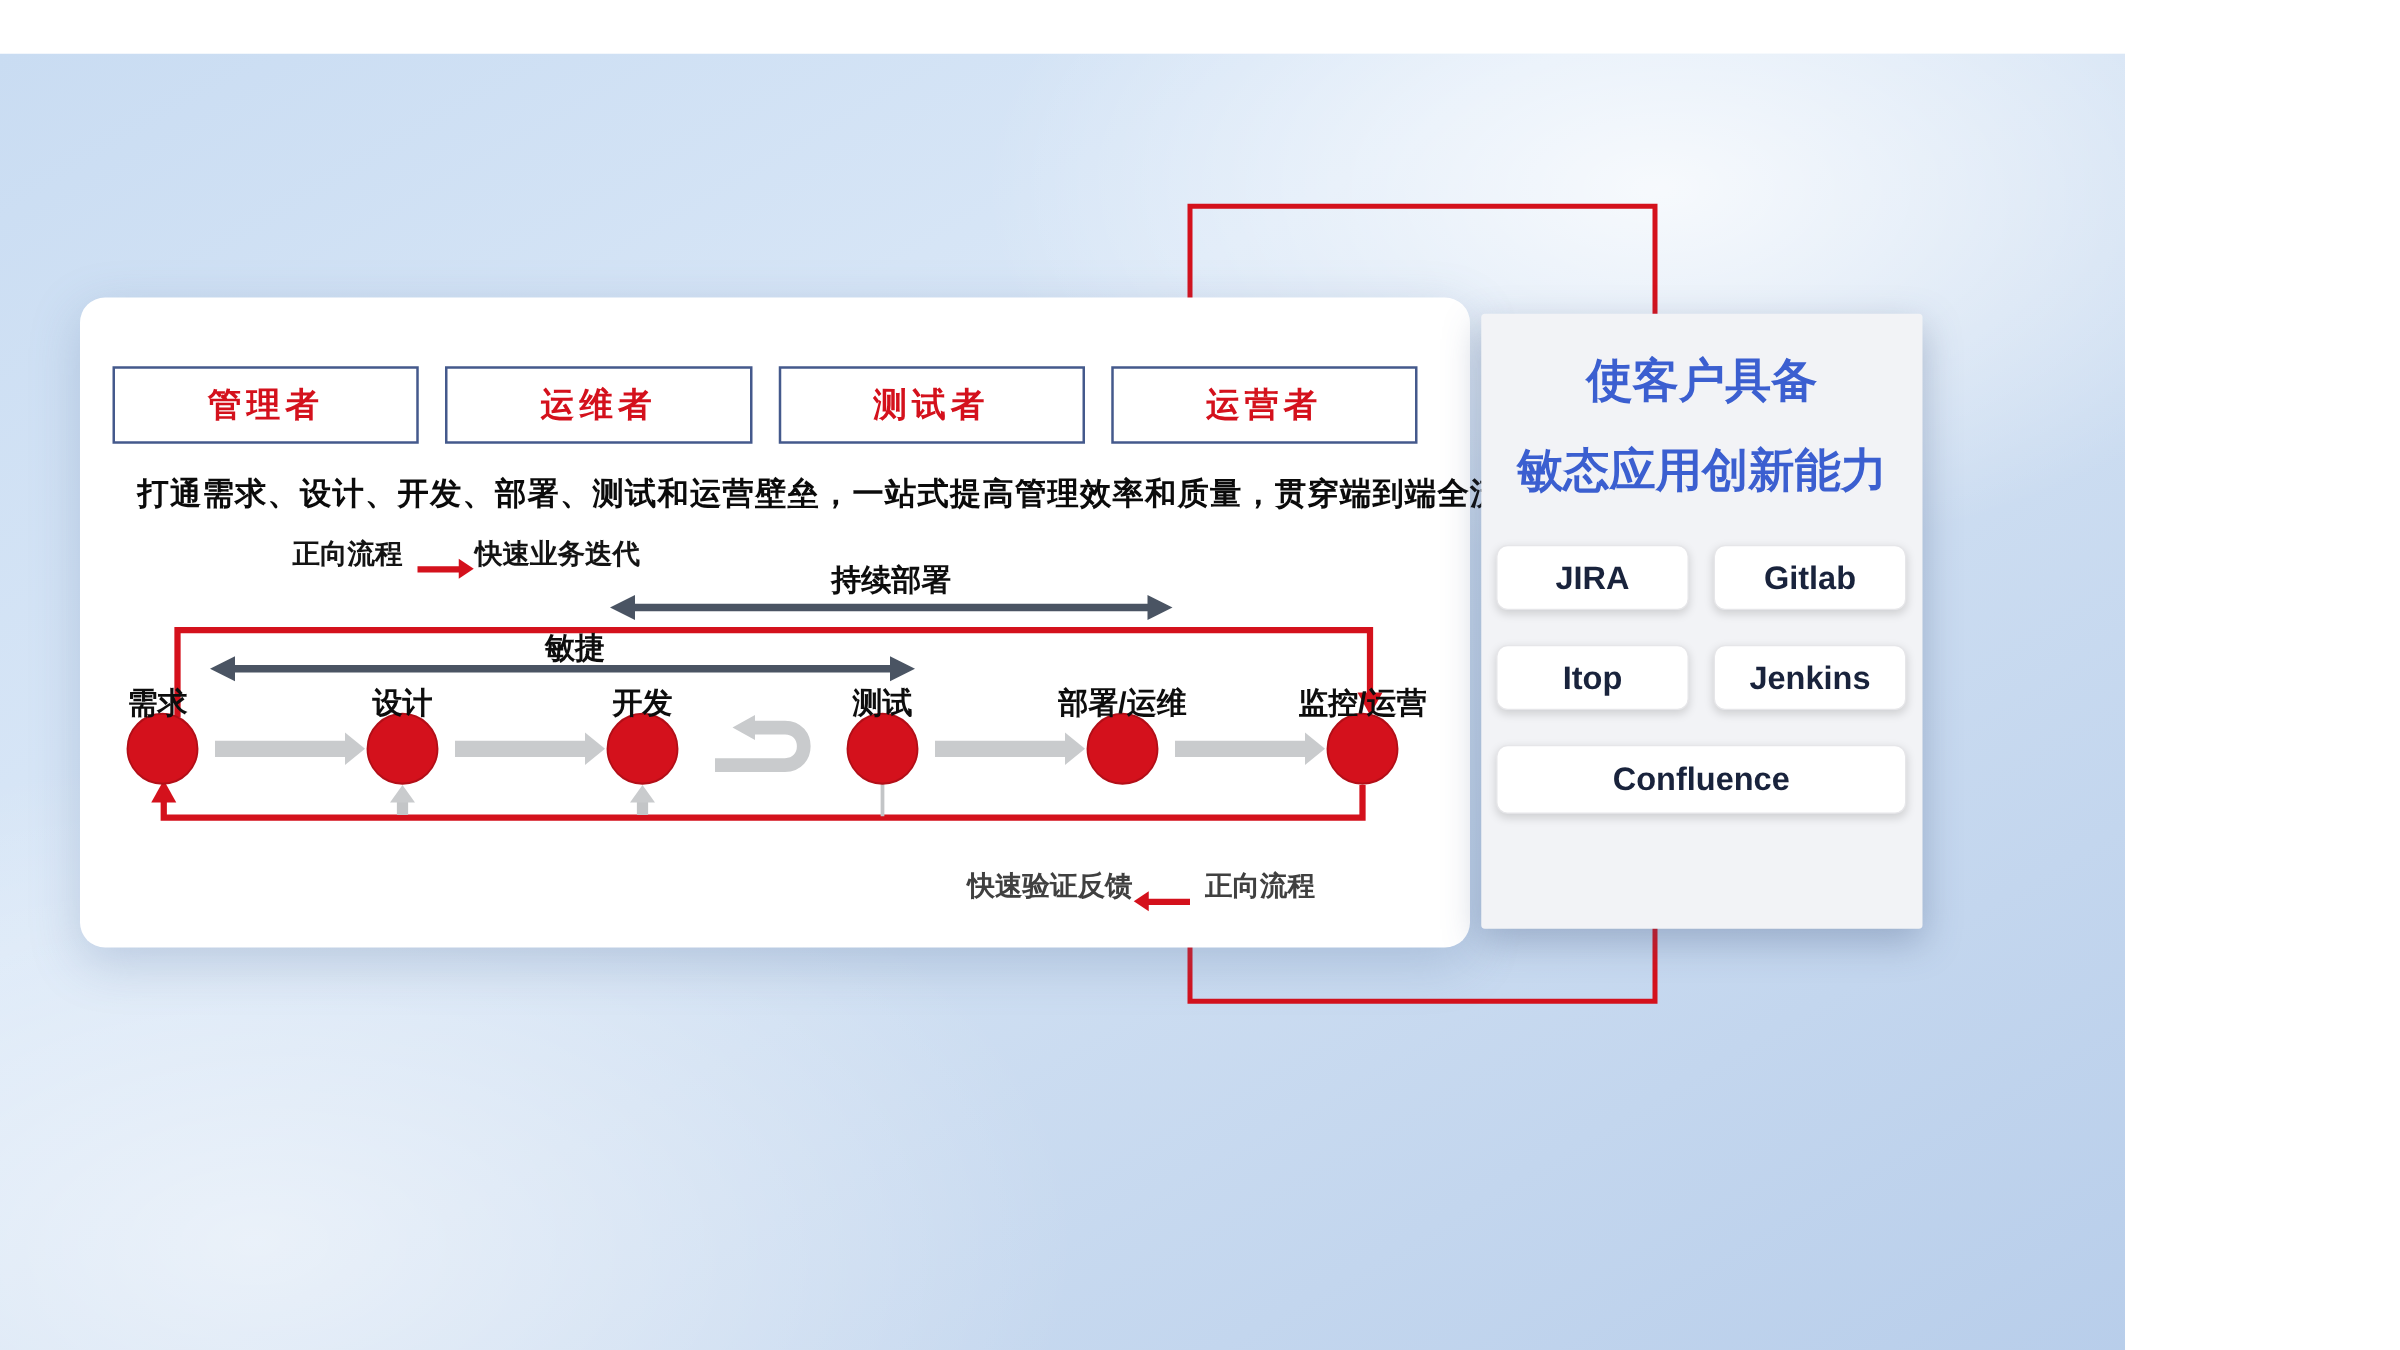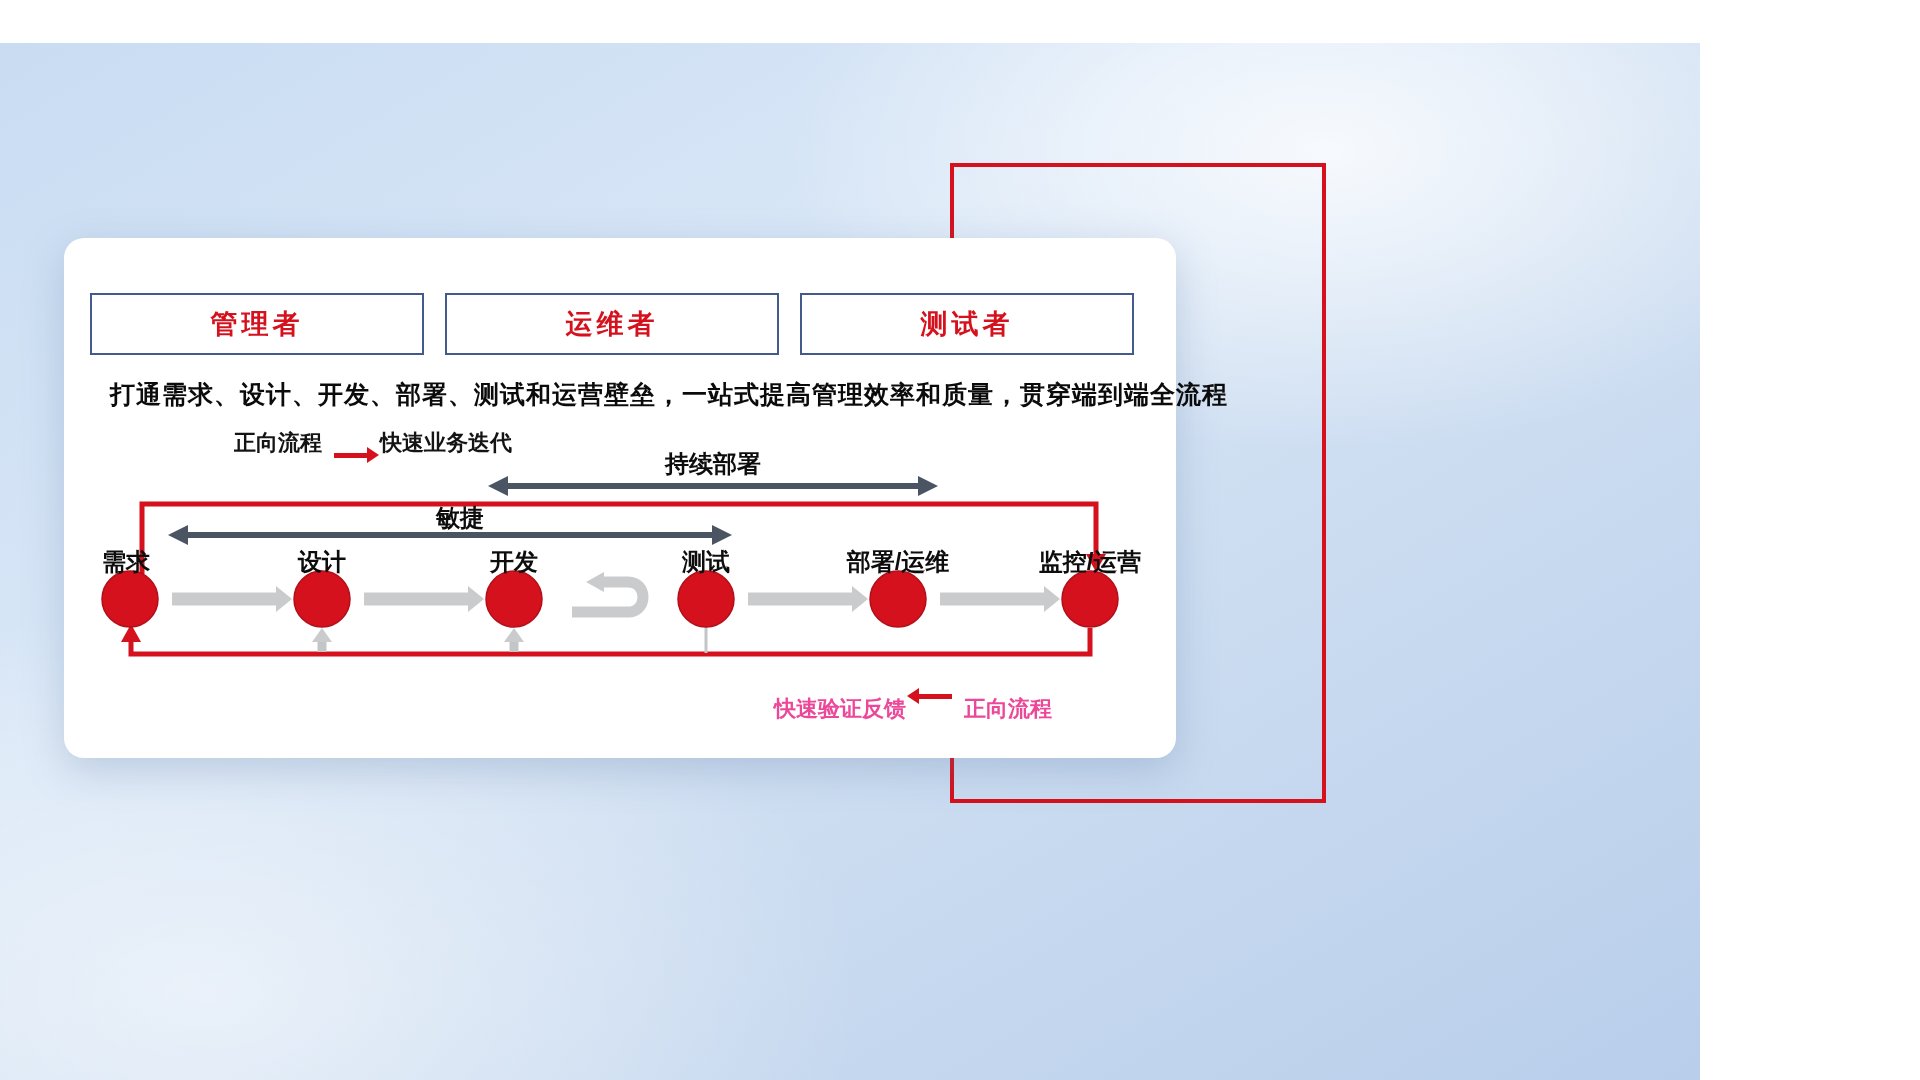--- a/index.html
+++ b/index.html
@@ -53,22 +53,22 @@
     content:'';position:absolute;right:-11px;top:-6px;
     border-left:12px solid var(--red);border-top:8px solid transparent;border-bottom:8px solid transparent;
   }
   .arrow-left{position:relative;display:inline-block;width:34px;height:5px;background:var(--red);}
   .arrow-left::before{
     content:'';position:absolute;left:-11px;top:-6px;
     border-right:12px solid var(--red);border-top:8px solid transparent;border-bottom:8px solid transparent;
   }
   .flow-svg{position:absolute;left:0;top:210px;}
   .legend-feedback{
-    position:absolute;left:710px;top:456px;display:flex;align-items:flex-start;gap:12px;
-    font-size:22px;font-weight:700;color:#ec4899;
+    position:absolute;left:710px;top:456px;display:flex;align-items:flex-end;gap:12px;
+    font-size:22px;font-weight:700;color:#404040;
   }
   
   .red-line{stroke:var(--red);stroke-width:5;fill:none;}
   .red-head{fill:var(--red);}
   .dark-line{stroke:#4a5463;stroke-width:6;}
   .dark-head{fill:#4a5463;}
   .gray-line{stroke:#c9cbcd;stroke-width:13;}
   .gray-thick{stroke:#c3c5c7;stroke-width:9;}
   .gray-thin{stroke:#c3c5c7;stroke-width:3;}
   .gray-head{fill:#c9cbcd;}
@@ -107,20 +107,23 @@
     <div class="roles">
       <div class="role-box">
           <span>管理者</span>
         </div>
       <div class="role-box">
           <span>运维者</span>
         </div>
       <div class="role-box">
           <span>测试者</span>
         </div>
+      <div class="role-box">
+          <span>运营者</span>
+        </div>
     </div>
 
     <div class="subtitle">打通需求、设计、开发、部署、测试和运营壁垒，一站式提高管理效率和质量，贯穿端到端全流程</div>
 
     <div class="legend-forward">
       <span>正向流程</span>
       <span class="arrow-right"></span>
       <span>快速业务迭代</span>
     </div>
 
@@ -193,14 +196,27 @@
     </svg>
 
     <div class="legend-feedback">
       <span>快速验证反馈</span>
       <span class="arrow-left"></span>
       <span>正向流程</span>
     </div>
 
   </div>
 
+  <div class="side-panel">
+    <div class="panel-title">
+      <div class="t1">使客户具备</div>
+      <div class="t2">敏态应用创新能力</div>
+    </div>
+    <div class="tools-grid">
+      <div class="tool-btn">JIRA</div>
+      <div class="tool-btn">Gitlab</div>
+      <div class="tool-btn">Itop</div>
+      <div class="tool-btn">Jenkins</div>
+      <div class="tool-btn wide">Confluence</div>
+    </div>
+  </div>
 
 </div>
 
 </body></html>

